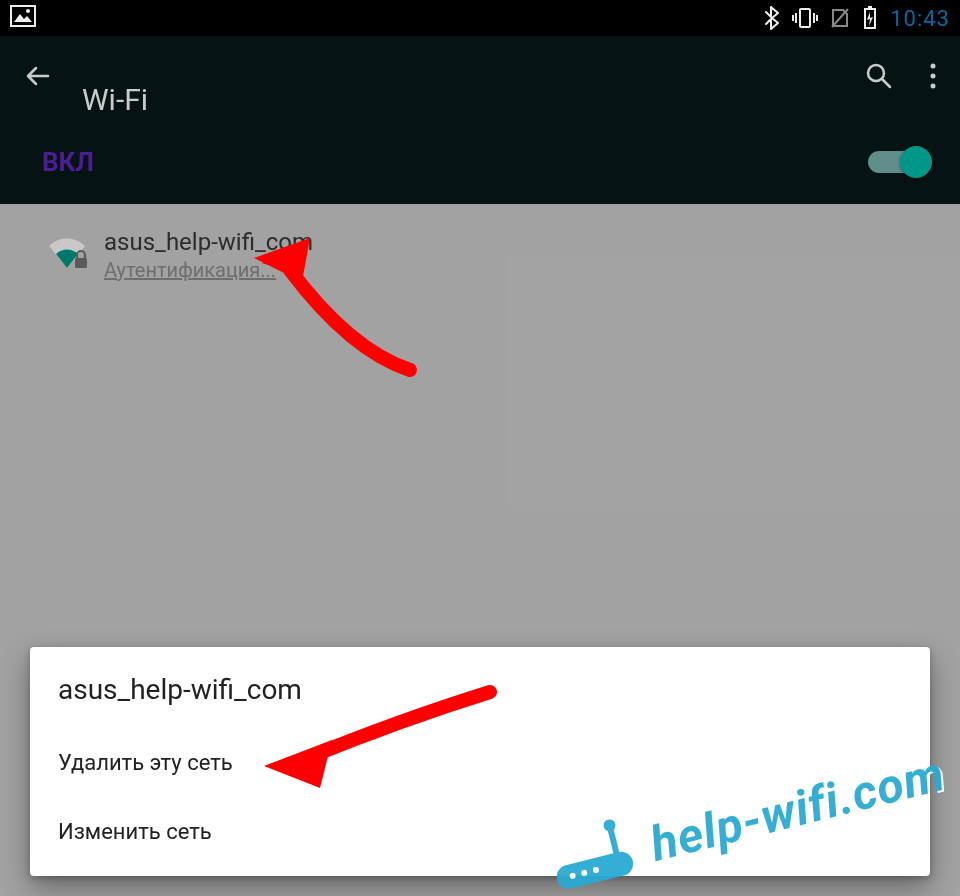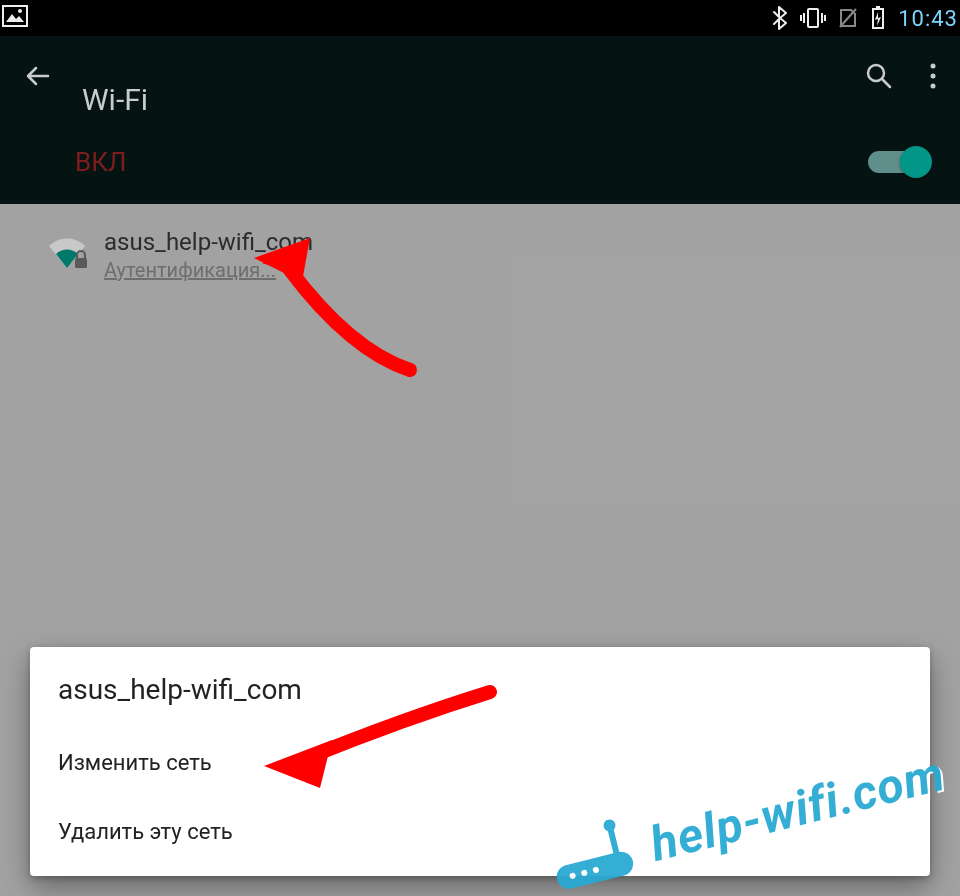--- a/index.html
+++ b/index.html
@@ -1,36 +1,36 @@
 <!DOCTYPE html>
 <html><head>
 <meta charset="utf-8">
 <style>
   * { box-sizing: border-box; margin: 0; padding: 0; }
   html, body { width: 960px; height: 896px; font-family: Roboto, "Segoe UI", Arial, sans-serif; background:#fff; overflow:hidden; }
   .screen { position:relative; width:960px; height:896px; background:#b4b4b4; }
 
   
-  .status-bar { position:absolute; top:0; left:0; right:0; height:36px; background:#000; display:flex; align-items:center; justify-content:space-between; padding:0 2px; color:#7dd3fc; font-size:20px; }
+  .status-bar { position:absolute; top:0; left:0; right:0; height:36px; background:#000; display:flex; align-items:center; justify-content:space-between; padding:0 10px; color:#0369a1; font-size:20px; }
   .status-left { display:flex; align-items:center; gap:8px; }
   .status-right { display:flex; align-items:center; gap:12px; }
   .status-right svg { display:block; }
   .clock { font-size:22px; letter-spacing:1px; }
 
   
   .scrim-dark { position:absolute; top:36px; left:0; right:0; height:168px; background:#0a2020; }
   .scrim-dark .dim-overlay { position:absolute; inset:0; background:rgba(0,0,0,0.40); }
 
   
   .toolbar { position:absolute; top:36px; left:0; right:0; height:84px; display:flex; align-items:center; padding:0 22px; color:#c9cccc; }
   .toolbar .title { margin-left:28px; font-size:30px;margin-top:43px; }
   .toolbar .spacer { flex:1; }
 
   
-  .toggle-row { position:absolute; top:120px; left:0; right:0; height:84px; display:flex; align-items:center; padding:0 30px 0 75px; color:#7f1d1d; }
+  .toggle-row { position:absolute; top:120px; left:0; right:0; height:84px; display:flex; align-items:center; padding:0 30px 0 42px; color:#4c1d95;font-weight:bold; }
   .toggle-row .lbl { font-size:26px; }
   .toggle-row .spacer { flex:1; }
   .switch { width:62px; height:22px; border-radius:11px; background:#5f8e8b; position:relative; }
   .switch .knob { position:absolute; right:-2px; top:-5px; width:32px; height:32px; border-radius:50%; background:#009688; box-shadow:0 1px 3px rgba(0,0,0,.4); }
 
   
   .list-area { position:absolute; top:204px; left:0; right:0; bottom:0; background:#e9e9e9; }
   .list-dim { position:absolute; inset:0; background:rgba(0,0,0,0.30); }
 
   .wifi-item { position:absolute; top:210px; left:0; right:0; height:90px; display:flex; align-items:center; padding:0 30px 0 30px; }
@@ -154,22 +154,22 @@
   <svg class="arrow" style="left:260px; top:250px;" width="160" height="130" viewBox="0 0 160 130">
     <path d="M150 120 Q 90 100 30 20" fill="none" stroke="#ff0000" stroke-width="14" stroke-linecap="round"></path>
     <polygon points="30,20 6,4 52,2" fill="#ff0000" transform="rotate(-20 30 20)"></polygon>
   </svg>
   <svg class="arrow" style="left:250px; top:236px;" width="70" height="50" viewBox="0 0 70 50">
     <polygon points="4,22 60,2 52,46" fill="#ff0000"></polygon>
   </svg>
 
   <div class="popup">
     <div class="popup-title">asus_help-wifi_com</div>
+    <div class="menu-item">Удалить эту сеть</div>
     <div class="menu-item">Изменить сеть</div>
-    <div class="menu-item">Удалить эту сеть</div>
   </div>
 
   <svg class="arrow" style="left:280px; top:680px;" width="220" height="110" viewBox="0 0 220 110">
     <path d="M210 12 Q 120 40 22 80" fill="none" stroke="#ff0000" stroke-width="14" stroke-linecap="round"></path>
   </svg>
   <svg class="arrow" style="left:262px; top:736px;" width="74" height="56" viewBox="0 0 74 56">
     <polygon points="2,30 70,4 58,52" fill="#ff0000"></polygon>
   </svg>
 
   <div class="watermark">

